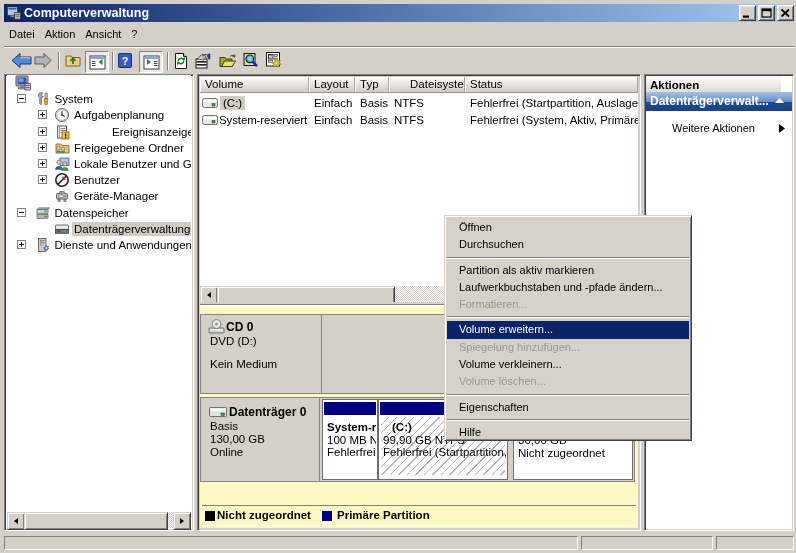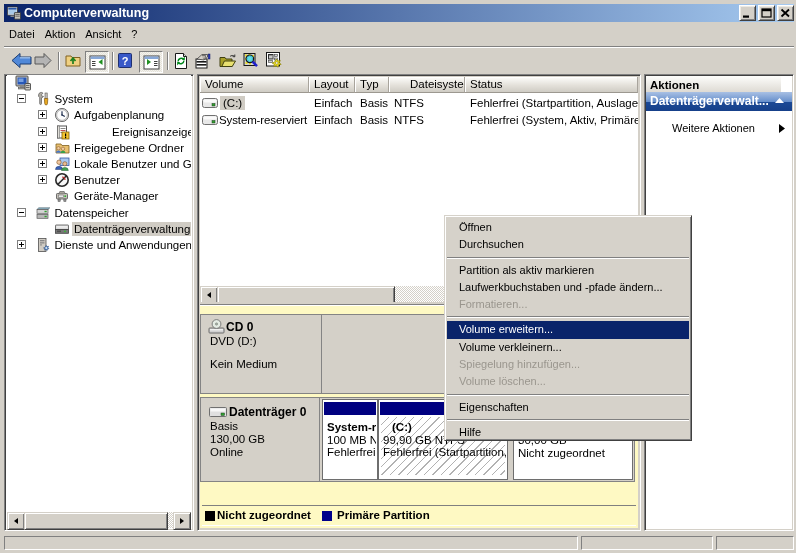--- a/index.html
+++ b/index.html
@@ -444,21 +444,21 @@
 
   <div class="abs ctx">
     <div class="mi">Öffnen</div>
     <div class="mi">Durchsuchen</div>
     <div class="msep"></div>
     <div class="mi">Partition als aktiv markieren</div>
     <div class="mi">Laufwerkbuchstaben und -pfade ändern...</div>
     <div class="mi gray">Formatieren...</div>
     <div class="msep"></div>
     <div class="mi hl">Volume erweitern...</div>
+    <div class="mi gray">Spiegelung hinzufügen...</div>
     <div class="mi">Volume verkleinern...</div>
-    <div class="mi gray">Spiegelung hinzufügen...</div>
     <div class="mi gray">Volume löschen...</div>
     <div class="msep"></div>
     <div class="mi">Eigenschaften</div>
     <div class="msep"></div>
     <div class="mi">Hilfe</div>
   </div>
 </div>
 
 </body></html>

